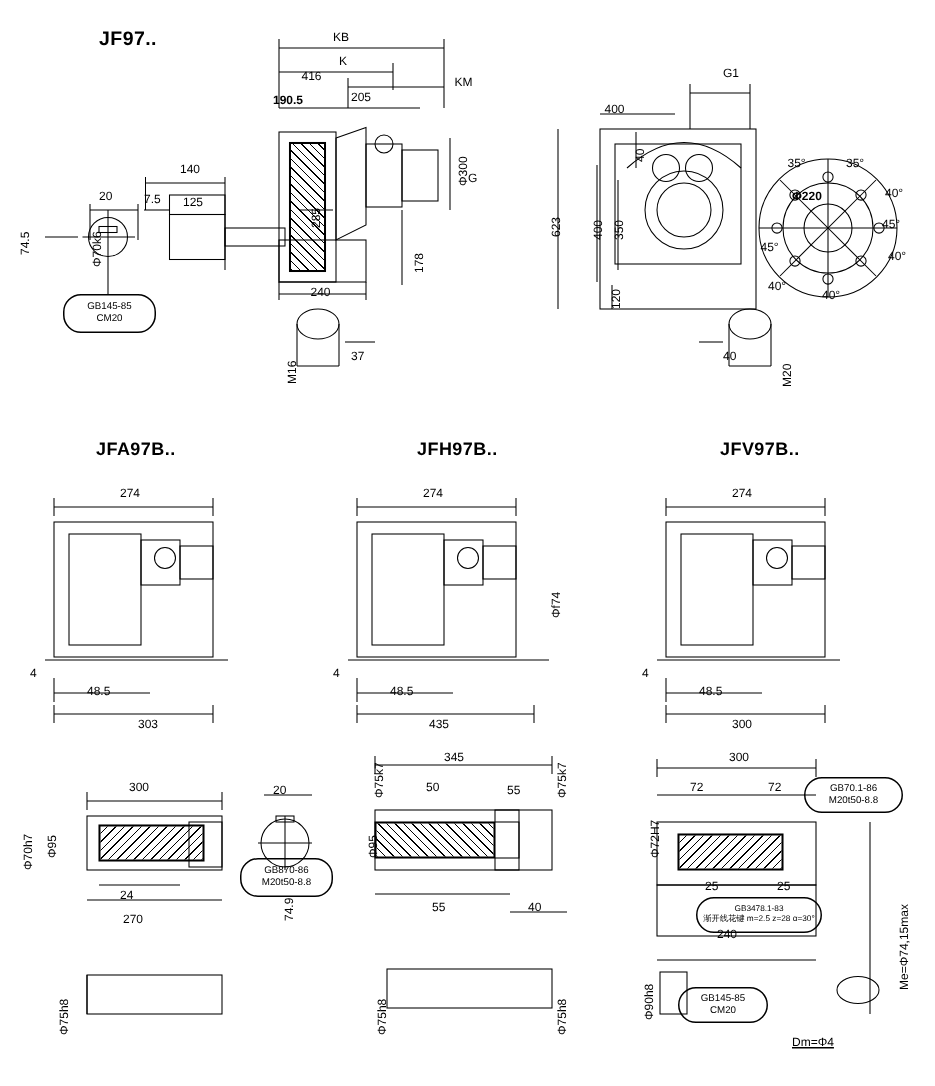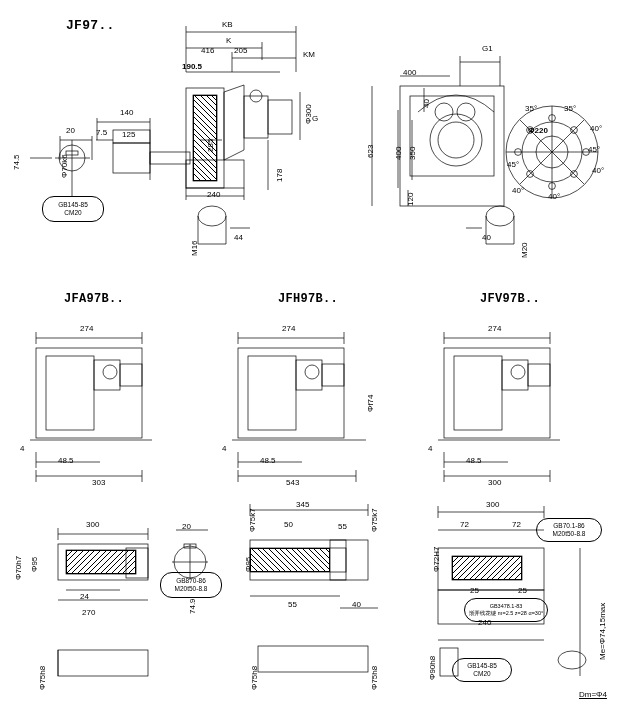--- a/index.html
+++ b/index.html
@@ -1,18 +1,18 @@
 <!DOCTYPE html>
 <html><head>
 <meta charset="utf-8">
 <style>
   html,body{margin:0;padding:0;background:#ffffff;}
   body{width:623px;height:724px;position:relative;font-family:"Liberation Sans",sans-serif;color:#000;}
   .sheet{position:absolute;left:0;top:0;width:623px;height:724px;overflow:hidden;}
-  .title{position:absolute;font-weight:bold;font-size:13px;letter-spacing:.3px;font-family:Liberation Mono, monospace;}
+  .title{position:absolute;font-weight:bold;font-size:13px;letter-spacing:.3px;}
   .lbl{position:absolute;font-size:8px;white-space:nowrap;}
   .lbl.v{transform-origin:0 0;}
   .hatch{position:absolute;box-sizing:border-box;border:1px solid #000;
      background:repeating-linear-gradient(45deg,#000 0 0.6px,transparent .6px 4px);}
   .hatchr{position:absolute;box-sizing:border-box;border:1px solid #000;
      background:repeating-linear-gradient(-45deg,#000 0 0.6px,transparent .6px 4px);}
   .bubble{position:absolute;border:1px solid #000;border-radius:12px;box-sizing:border-box;
      font-size:6.5px;text-align:center;display:flex;flex-direction:column;justify-content:center;align-items:center;line-height:1.2;}
   svg{position:absolute;left:0;top:0;overflow:visible;}
   .arr{stroke:#000;stroke-width:.7;fill:none;}
@@ -236,31 +236,31 @@
   <div class="hatch" style="left:193px;top:95px;width:24px;height:86px;"></div>
   <div class="hatchr" style="left:66px;top:550px;width:70px;height:24px;"></div>
   <div class="hatch" style="left:250px;top:548px;width:80px;height:24px;"></div>
   <div class="hatchr" style="left:452px;top:556px;width:70px;height:24px;"></div>
 
   <div class="lbl" style="left:222px;top:20px;">KB</div>
   <div class="lbl" style="left:226px;top:36px;">K</div>
   <div class="lbl" style="left:255px;top:50px;padding-left:48px;">KM</div>
   <div class="lbl" style="left:201px;top:46px;text-align:center;">416</div>
   <div class="lbl" style="left:182px;top:62px;font-weight:bold;">190.5</div>
-  <div class="lbl" style="left:222px;top:46px;padding-left:12px;">205</div>
+  <div class="lbl" style="left:222px;top:60px;padding-left:12px;">205</div>
   <div class="lbl" style="left:120px;top:108px;">140</div>
   <div class="lbl" style="left:122px;top:130px;">125</div>
   <div class="lbl" style="left:66px;top:126px;">20</div>
   <div class="lbl" style="left:96px;top:128px;">7.5</div>
   <div class="lbl v" style="left:12px;top:170px;transform:rotate(-90deg);">74.5</div>
   <div class="lbl v" style="left:60px;top:178px;transform:rotate(-90deg);">Φ70k6</div>
   <div class="lbl v" style="left:206px;top:152px;transform:rotate(-90deg);">285</div>
   <div class="lbl" style="left:207px;top:190px;">240</div>
   <div class="lbl v" style="left:275px;top:182px;transform:rotate(-90deg);">178</div>
-  <div class="lbl" style="left:234px;top:233px;">44</div>
+  <div class="lbl" style="left:234px;top:233px;">37</div>
   <div class="lbl v" style="left:190px;top:256px;transform:rotate(-90deg);">M16</div>
   <div class="lbl v" style="left:304px;top:124px;transform:rotate(-90deg);">Φ300</div>
   <div class="lbl" style="left:312px;top:114px;">G</div>
   <div class="lbl" style="left:482px;top:44px;">G1</div>
   <div class="lbl" style="left:403px;top:68px;">400</div>
   <div class="lbl v" style="left:422px;top:108px;transform:rotate(-90deg);">40</div>
   <div class="lbl v" style="left:366px;top:158px;transform:rotate(-90deg);">623</div>
   <div class="lbl v" style="left:394px;top:160px;transform:rotate(-90deg);">400</div>
   <div class="lbl v" style="left:408px;top:160px;transform:rotate(-90deg);">350</div>
   <div class="lbl v" style="left:406px;top:206px;transform:rotate(-90deg);">120</div>
@@ -298,21 +298,21 @@
   <div class="lbl v" style="left:188px;top:614px;transform:rotate(-90deg);">74.9</div>
   <div class="lbl v" style="left:38px;top:690px;transform:rotate(-90deg);">Φ75h8</div>
   <div class="bubble" style="left:160px;top:572px;width:62px;height:26px;">
     <span>GB870-86</span>
     <span>M20t50-8.8</span>
   </div>
 
   <div class="lbl" style="left:282px;top:324px;">274</div>
   <div class="lbl" style="left:222px;top:444px;">4</div>
   <div class="lbl" style="left:260px;top:456px;">48.5</div>
-  <div class="lbl" style="left:286px;top:478px;">543</div>
+  <div class="lbl" style="left:286px;top:478px;">435</div>
   <div class="lbl v" style="left:366px;top:412px;transform:rotate(-90deg);">Φf74</div>
   <div class="lbl" style="left:296px;top:500px;">345</div>
   <div class="lbl" style="left:284px;top:520px;">50</div>
   <div class="lbl" style="left:338px;top:522px;">55</div>
   <div class="lbl v" style="left:248px;top:532px;transform:rotate(-90deg);">Φ75k7</div>
   <div class="lbl v" style="left:370px;top:532px;transform:rotate(-90deg);">Φ75k7</div>
   <div class="lbl v" style="left:244px;top:572px;transform:rotate(-90deg);">Φ95</div>
   <div class="lbl" style="left:288px;top:600px;">55</div>
   <div class="lbl" style="left:352px;top:600px;">40</div>
   <div class="lbl v" style="left:250px;top:690px;transform:rotate(-90deg);">Φ75h8</div>
@@ -324,21 +324,21 @@
   <div class="lbl" style="left:488px;top:478px;">300</div>
   <div class="lbl" style="left:486px;top:500px;">300</div>
   <div class="lbl" style="left:460px;top:520px;">72</div>
   <div class="lbl" style="left:512px;top:520px;">72</div>
   <div class="lbl v" style="left:432px;top:572px;transform:rotate(-90deg);">Φ72H7</div>
   <div class="lbl" style="left:470px;top:586px;">25</div>
   <div class="lbl" style="left:518px;top:586px;">25</div>
   <div class="lbl" style="left:478px;top:618px;">240</div>
   <div class="lbl v" style="left:428px;top:680px;transform:rotate(-90deg);">Φ90h8</div>
   <div class="lbl v" style="left:598px;top:660px;transform:rotate(-90deg);">Me=Φ74,15max</div>
-  <div class="lbl" style="left:579px;top:690px;text-decoration:underline;">Dm=Φ4</div>
+  <div class="lbl" style="left:528px;top:690px;text-decoration:underline;">Dm=Φ4</div>
 
   <div class="bubble" style="left:536px;top:518px;width:66px;height:24px;">
     <span>GB70.1-86</span>
     <span>M20t50-8.8</span>
   </div>
   <div class="bubble" style="left:464px;top:598px;width:84px;height:24px;font-size:5.5px;">
     <span>GB3478.1-83</span>
     <span>渐开线花键 m=2.5 z=28 α=30°</span>
   </div>
   <div class="bubble" style="left:452px;top:658px;width:60px;height:24px;">

